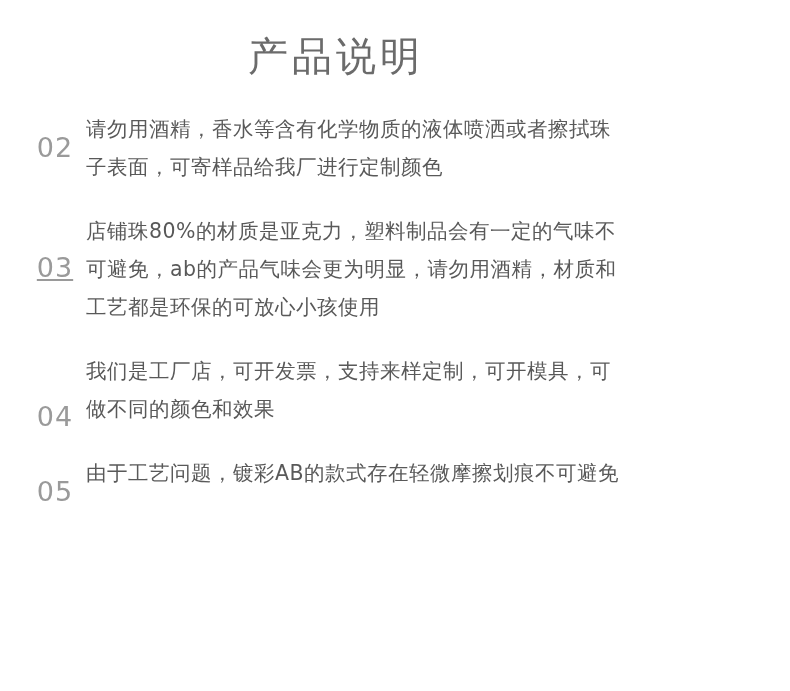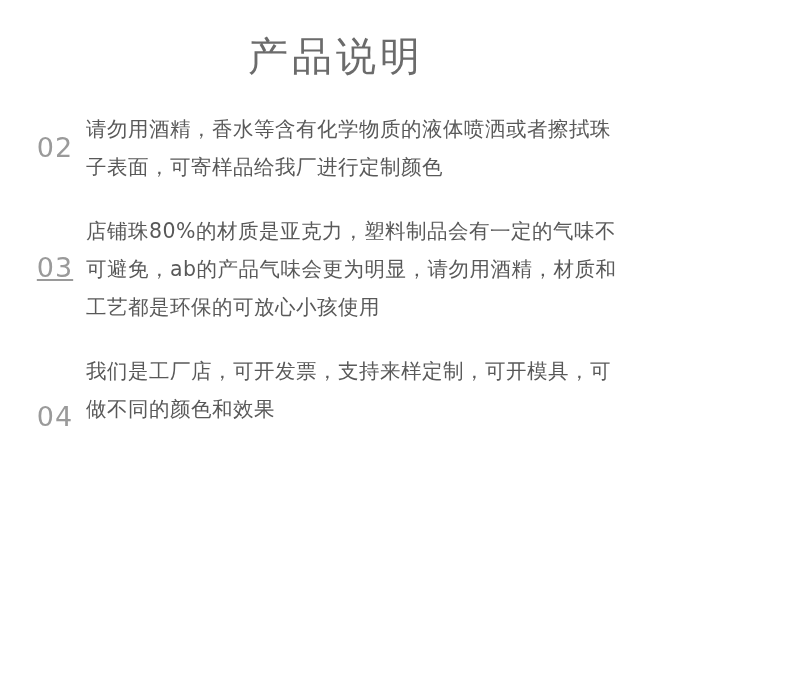--- a/index.html
+++ b/index.html
@@ -98,15 +98,19 @@
 可避免，ab的产品气味会更为明显，请勿用酒精，材质和
 工艺都是环保的可放心小孩使用</div>
     </div>
 
     <div class="item item-4">
       <div class="num">04</div>
       <div class="text">我们是工厂店，可开发票，支持来样定制，可开模具，可
 做不同的颜色和效果</div>
     </div>
 
+    <div class="item item-5">
+      <div class="num">05</div>
+      <div class="text">由于工艺问题，镀彩AB的款式存在轻微摩擦划痕不可避免</div>
+    </div>
 
   </div>
 </div>
 
 </body></html>

